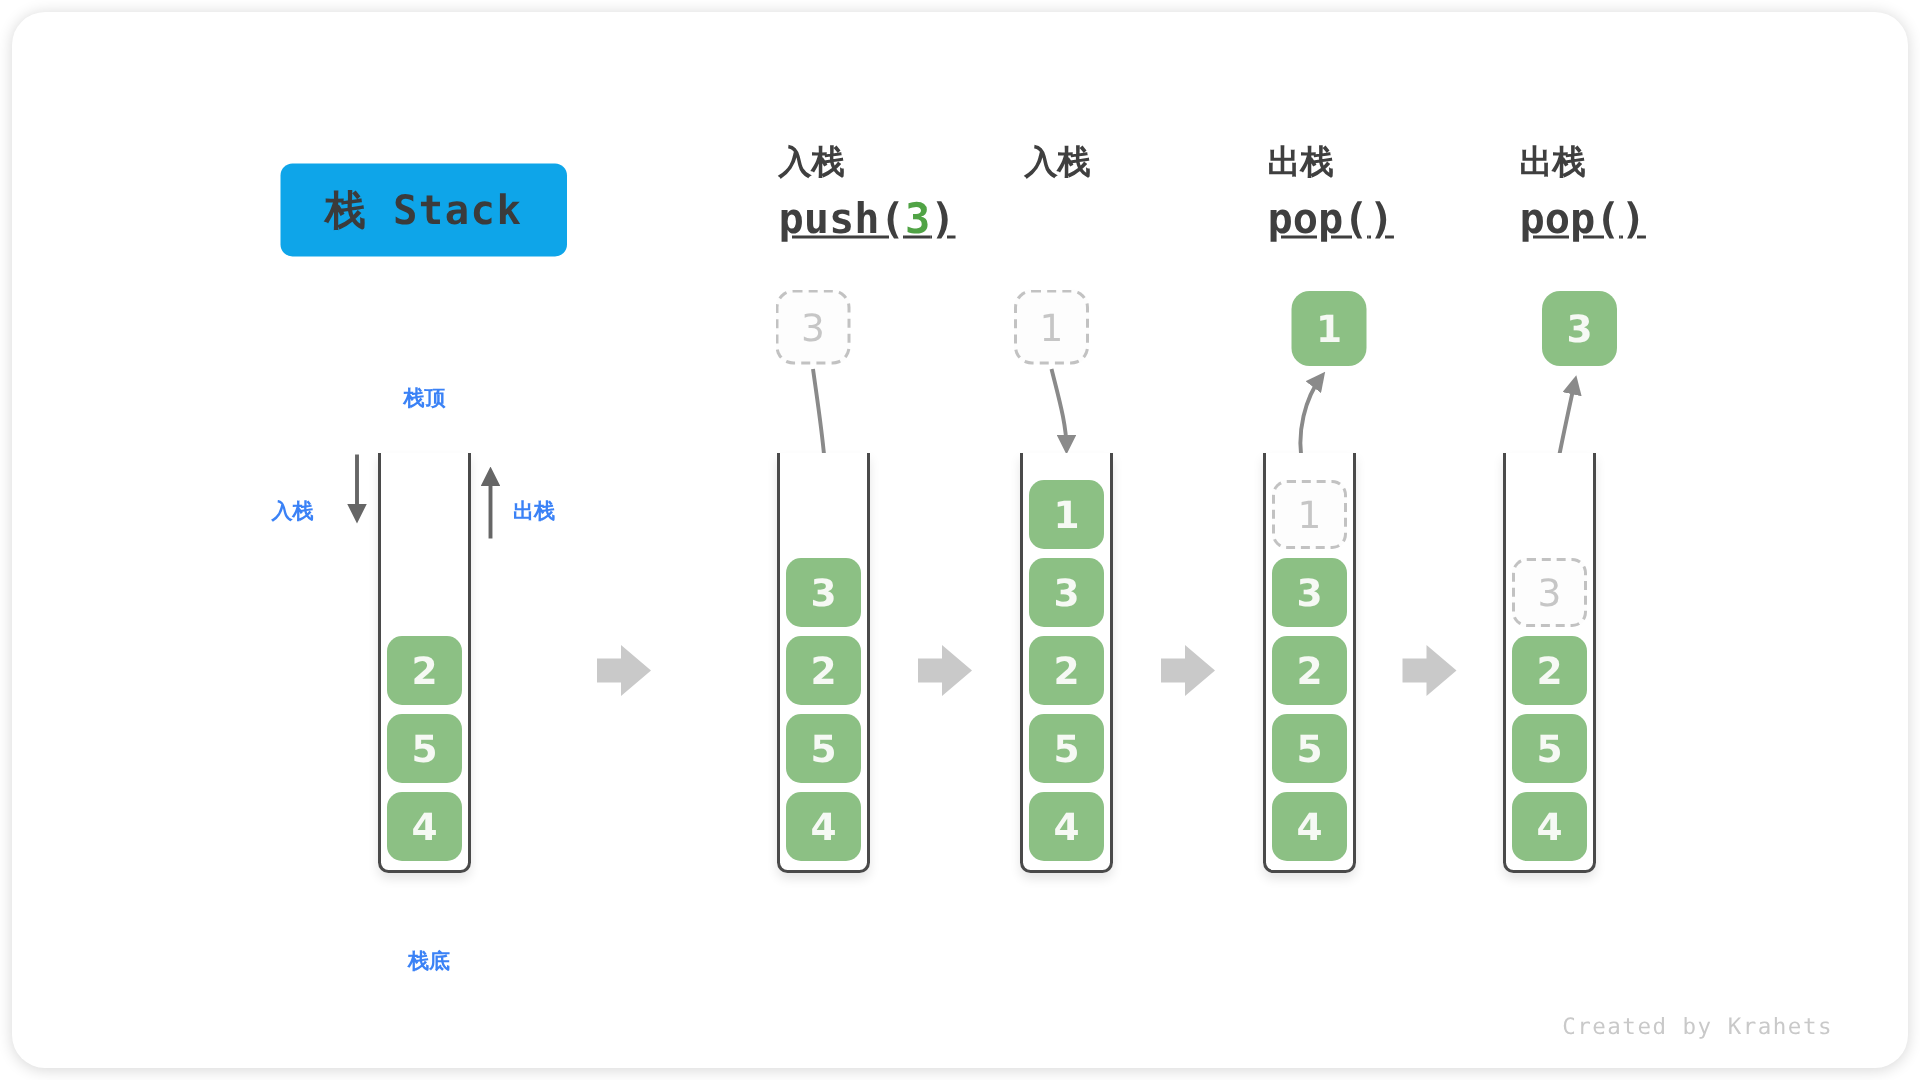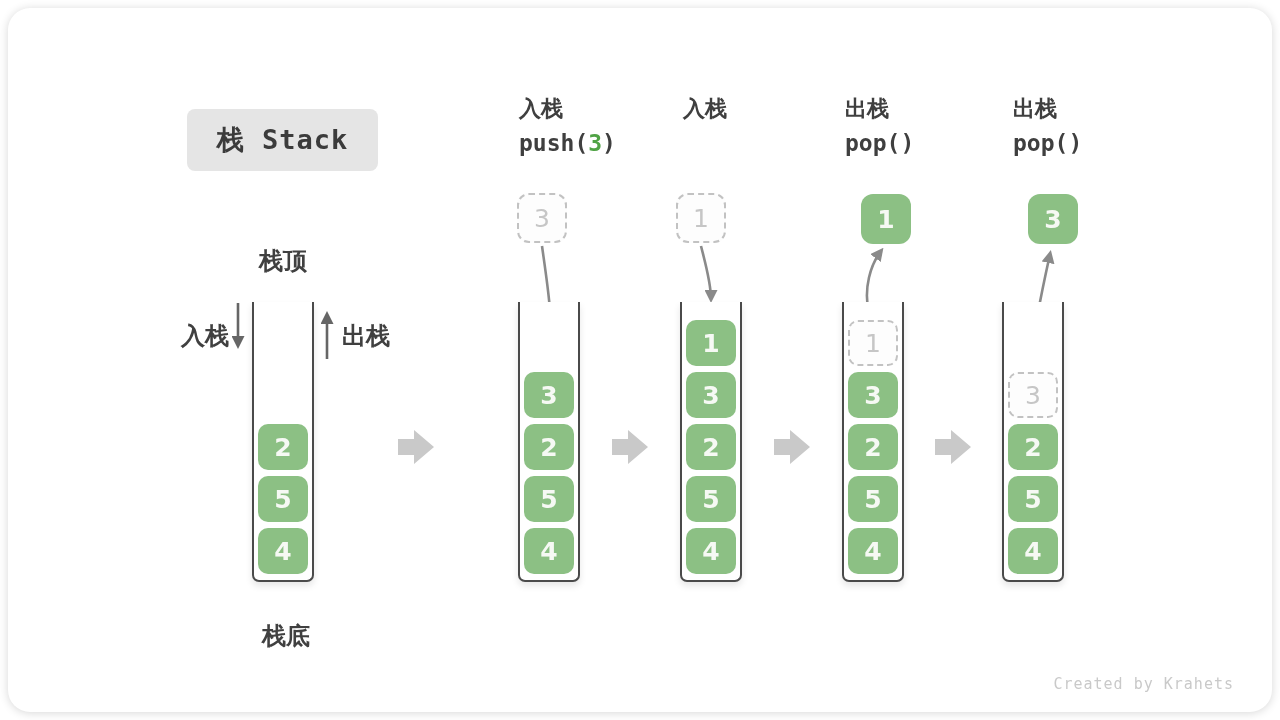--- a/index.html
+++ b/index.html
@@ -8,36 +8,37 @@
     background:#ffffff;
     font-family:"DejaVu Sans", sans-serif;
   }
   .card{
     position:absolute;inset:8px;background:#ffffff;border-radius:22px;
     box-shadow:0 1px 10px rgba(0,0,0,0.16);
   }
   
   .title-box{
     position:absolute;left:187px;top:109px;width:191px;height:62px;
-    background:#e5e5e5;border-radius:8px;
+    background:#0ea5e9;border-radius:8px;
     display:flex;align-items:center;justify-content:center;
     font-family:"DejaVu Sans Mono", monospace;
     font-size:27px;font-weight:bold;color:#3b3b3b;letter-spacing:1px;
   }
   
   .cn-label{
-    position:absolute;font-weight:bold;color:#404040;font-size:24px;
+    position:absolute;font-weight:bold;color:#3b82f6;font-size:14px;
     white-space:nowrap;
+    margin-top:12px;
   }
   
   .op{position:absolute;top:98px;width:170px;}
   .op .op-cn{font-size:22px;font-weight:bold;color:#3f3f3f;line-height:1;}
   .op .op-code{
     margin-top:12px;font-family:"DejaVu Sans Mono", monospace;
-    font-size:23px;font-weight:600;color:#3f3f3f;line-height:1;
+    font-size:28px;font-weight:600;color:#3f3f3f;line-height:1;text-decoration:underline;
   }
   .op .op-code .arg{color:#50a345;font-weight:bold;}
   
   .container{
     position:absolute;top:302px;width:62px;height:280px;box-sizing:border-box;
     border-left:2px solid #4a4a4a;border-right:2px solid #4a4a4a;border-bottom:2px solid #4a4a4a;
     border-radius:0 0 7px 7px;background:#ffffff;
     box-shadow:0 4px 7px rgba(0,0,0,0.10);
   }
   
@@ -58,21 +59,21 @@
     display:flex;align-items:center;justify-content:center;
     color:#c6c6c6;font-size:25px;
   }
   .float-pop{
     position:absolute;top:194px;width:50px;height:50px;box-sizing:border-box;
     border-radius:12px;background:#8cc084;
     display:flex;align-items:center;justify-content:center;
     color:#f6f9f4;font-size:25px;font-weight:bold;
   }
   .watermark{
-    position:absolute;right:46px;top:675px;
+    position:absolute;right:58px;top:675px;
     font-family:"DejaVu Sans Mono", monospace;font-size:15px;color:#c9c9c9;
     letter-spacing:1px;
   }
   svg.overlay{position:absolute;left:0;top:0;pointer-events:none;}
 </style>
 </head>
 <body>
 
 <div class="card"></div>
 

